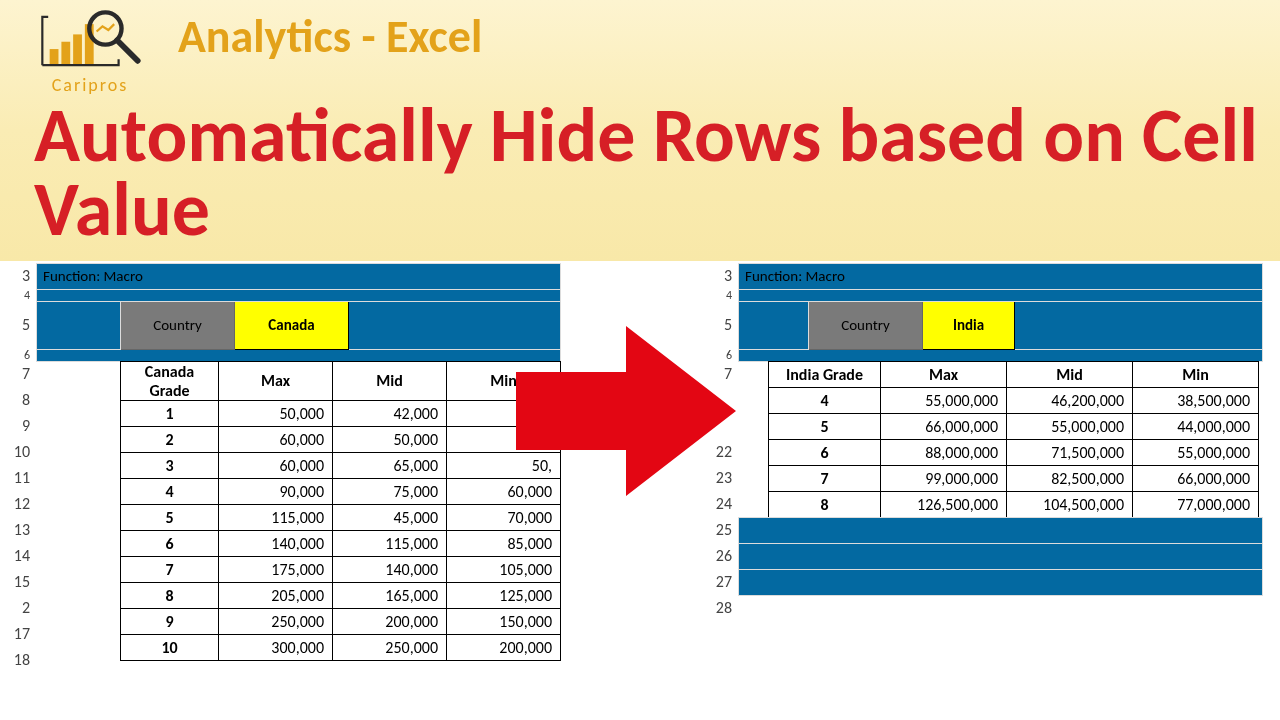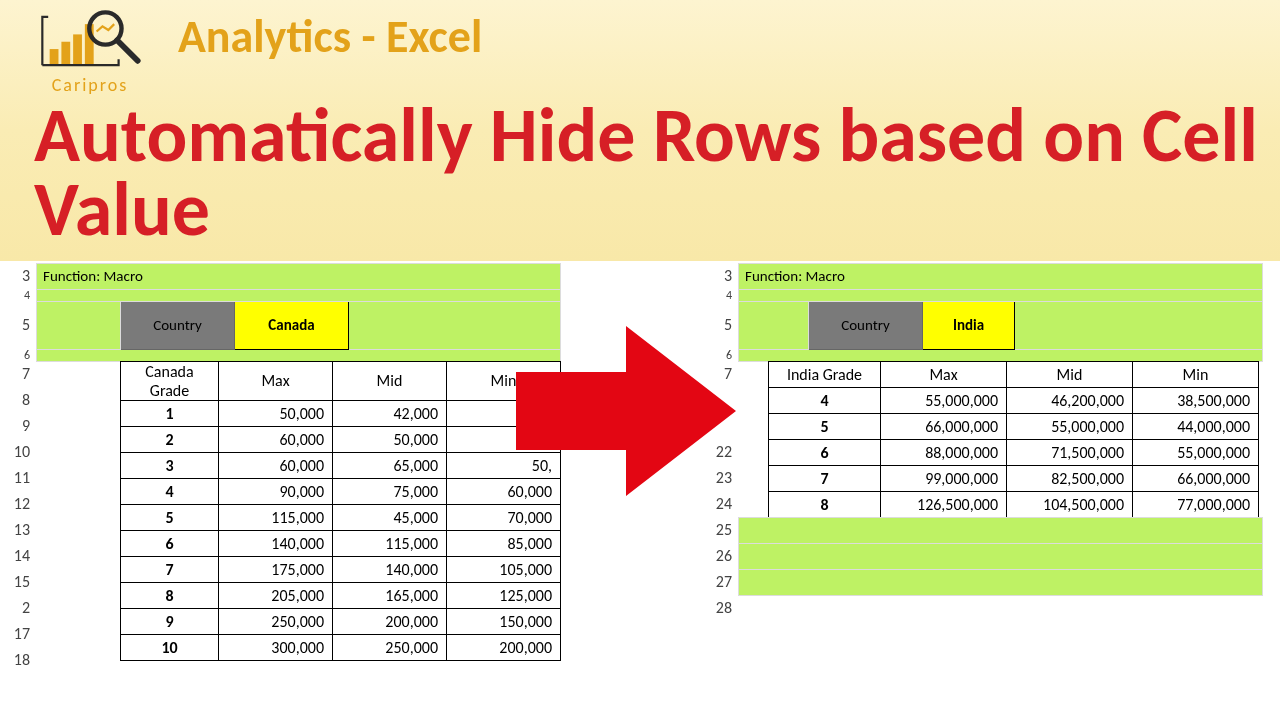--- a/index.html
+++ b/index.html
@@ -20,31 +20,31 @@
   .sheet { position: relative; flex: 0 0 auto; }
   .sheet-left { width: 572px; }
   .sheet-right { margin-left: 130px; width: 560px; }
 
   .rownum-col { position: absolute; left: 0; top: 0; width: 28px; }
   .rownum { height: 26px; line-height: 26px; font-size: 16px; color: #444; text-align: right; padding-right: 4px; background: #fff; }
   .rownum.small { height: 12px; line-height: 12px; font-size: 12px; }
   .rownum.big { height: 48px; line-height: 48px; }
 
   .grid { position: absolute; left: 30px; top: 0; border-collapse: collapse; }
-  .grid td { border: 1px solid #dcdcdc; height: 26px; font-size: 15px; padding: 0 6px; vertical-align: middle; background:#bef264; }
+  .grid td { border: 1px solid #dcdcdc; height: 26px; font-size: 15px; padding: 0 6px; vertical-align: middle; background:#0369a1; }
   .grid td.gap { height: 12px; }
   .func-label { font-size: 18px; }
 
   .selector-row td { height: 48px; }
   .selector-label { background: #7a7a7a !important; color: #000000; font-size: 19px; text-align: center; border:1px solid #666 !important; }
   .selector-value { background: #ffff00 !important; font-size: 19px; font-weight: 700; text-align: center; border:1px solid #000 !important; }
 
   .data-table { border-collapse: collapse; margin-top: 0; }
   .data-table th, .data-table td { border: 1.5px solid #000; height: 26px; font-size: 16px; padding: 0 8px; background:#fff; }
-  .data-table th { font-weight: 400; text-align: center; }
+  .data-table th { font-weight: 700; text-align: center; }
   .data-table td.num { text-align: right; }
   .data-table td.ctr { text-align: center; font-weight: 700; }
 
   .arrow-wrap { position: absolute; left: 516px; top: 326px; width: 220px; height: 170px; z-index: 5; pointer-events:none; }
   
   .col-a { width: 98px; }
   .col-b { width: 114px; }
   .col-c { width: 114px; }
   .col-d { width: 114px; }
   

